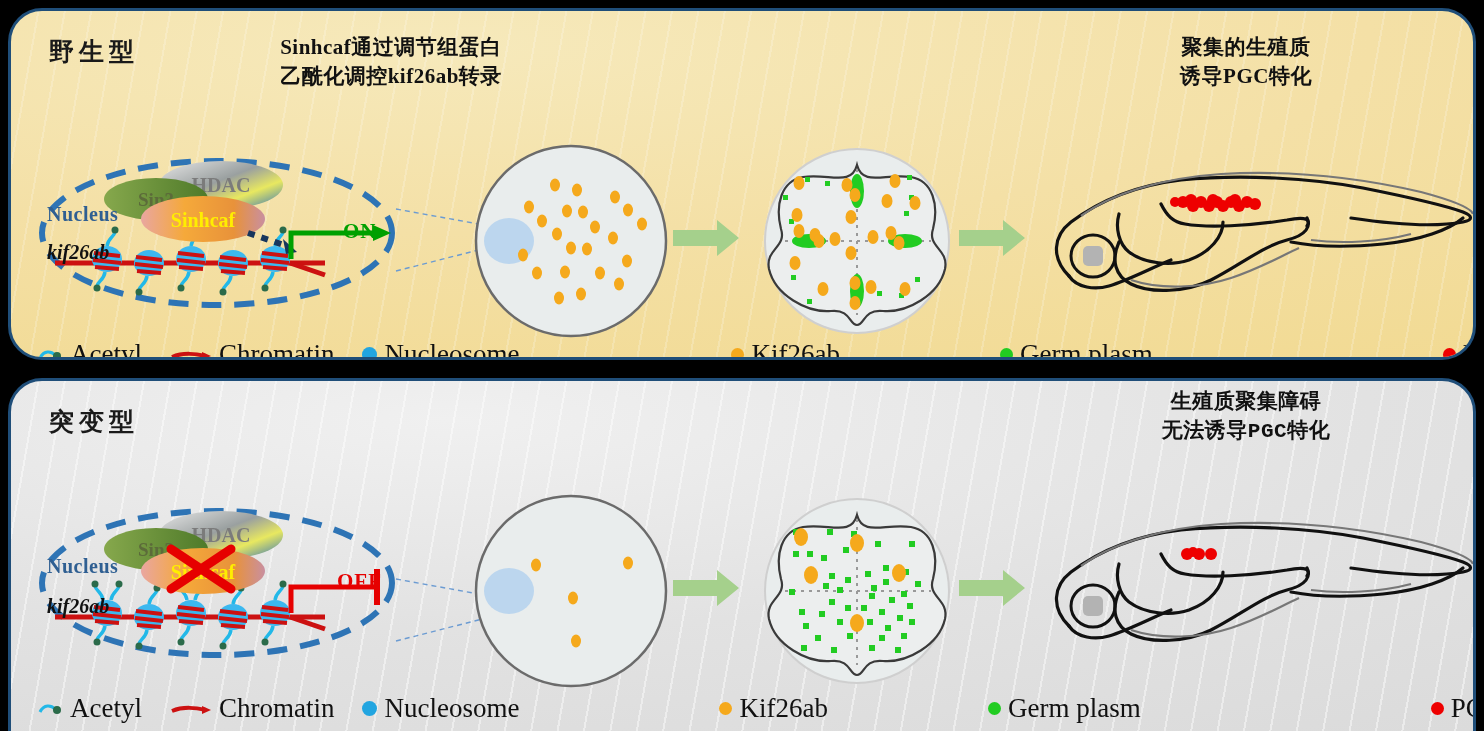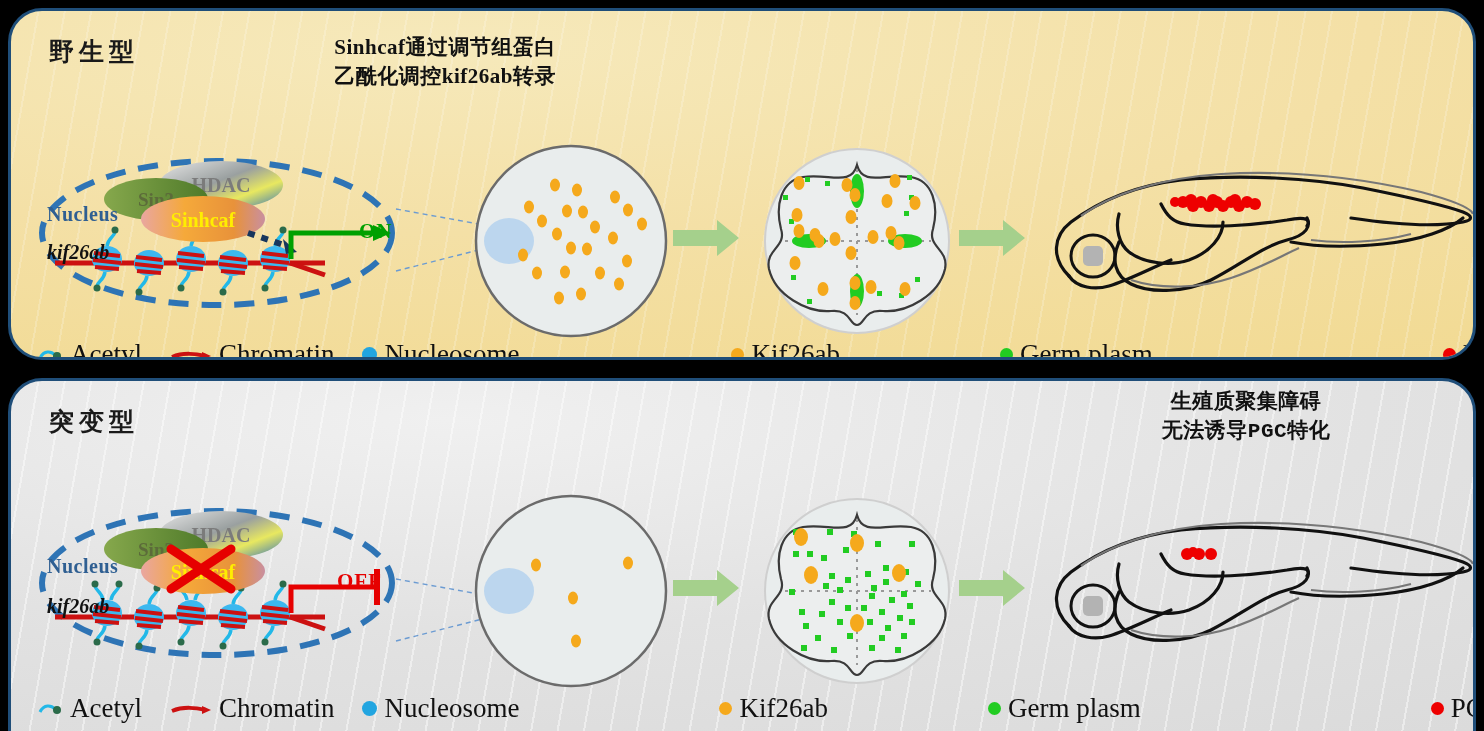--- a/index.html
+++ b/index.html
@@ -11,33 +11,33 @@
      background:
        repeating-linear-gradient(100deg, rgba(255,255,255,.20) 0 2px, rgba(255,255,255,0) 2px 26px),
        radial-gradient(140% 120% at 30% 10%, #f6e9bb 0%, #f4e0a6 45%, #f1d98f 100%);}
   #panel-mut{top:378px;height:392px;
      background:
        repeating-linear-gradient(100deg, rgba(255,255,255,.45) 0 2px, rgba(255,255,255,0) 2px 26px),
        radial-gradient(140% 120% at 30% 10%, #f0f0f0 0%, #e2e2e2 45%, #d8d8d8 100%);}
 
   .genotype{position:absolute;left:38px;top:24px;font-size:25px;font-weight:bold;letter-spacing:5px;color:#1a1a1a;}
   .heading{position:absolute;text-align:center;font-size:21px;font-weight:bold;line-height:1.38;color:#111;white-space:pre-line;letter-spacing:.5px;}
-  #h-wt-1{left:215px;top:22px;width:330px;text-align:right;}
+  #h-wt-1{left:215px;top:22px;width:330px;}
   #h-wt-2{left:700px;top:22px;width:280px;}
   #h-wt-3{left:1105px;top:22px;width:260px;}
   #h-mut-1{left:215px;top:378px;width:360px;}
   #h-mut-2{left:695px;top:372px;width:290px;}
   #h-mut-3{left:1095px;top:372px;width:280px;}
 
   .nuc-wrap{position:absolute;left:14px;width:400px;height:165px;}
   #nuc-wt{top:140px;} #nuc-mut{top:490px;}
   .nuc-label{position:absolute;left:22px;top:52px;font-size:20px;font-weight:bold;color:#2f5f92;letter-spacing:.5px;}
   .gene-label{position:absolute;left:22px;top:90px;font-size:20px;font-weight:bold;font-style:italic;color:#111;}
   .onoff{position:absolute;font-size:21px;font-weight:bold;letter-spacing:1px;}
-  #on-lbl{left:334px;top:68px;color:#00a000;}
+  #on-lbl{left:318px;top:68px;color:#00a000;}
   #off-lbl{left:312px;top:68px;color:#e60000;}
 
   .legend{position:absolute;left:26px;font-size:27px;color:#111;display:flex;gap:0;white-space:nowrap;}
   #leg-wt{top:328px;} #leg-mut{top:682px;}
   .leg-item{display:flex;align-items:center;}
   .leg-txt{margin-left:7px;}
   .dot{width:13px;height:13px;border-radius:50%;display:inline-block;}
   .gap-xl{width:120px;} .gap-lg{width:148px;} .gap-md{width:28px;}
 
   .fish{position:absolute;}
@@ -49,20 +49,22 @@
 <body>
 
 <div class="stage">
 
   <div class="panel" id="panel-wt">
 
     <div class="genotype">野生型</div>
 
     <div class="heading" id="h-wt-1">Sinhcaf通过调节组蛋白
 乙酰化调控kif26ab转录</div>
+    <div class="heading" id="h-wt-3">聚集的生殖质
+诱导PGC特化</div>
 
     <div class="nuc-wrap" id="nuc-wt">
       <svg width="400" height="165" viewBox="0 0 400 165">
         <ellipse cx="192" cy="82" rx="175" ry="72" fill="none" stroke="#2e74b5" stroke-width="6" stroke-dasharray="20 13" stroke-linecap="butt"></ellipse>
 
         <path d="M30 112 L300 112" stroke="#cc1111" stroke-width="5" fill="none"></path>
         <path d="M265 112 L300 124" stroke="#cc1111" stroke-width="5" fill="none"></path>
 
         <g>
           <g transform="translate(82,108)">

